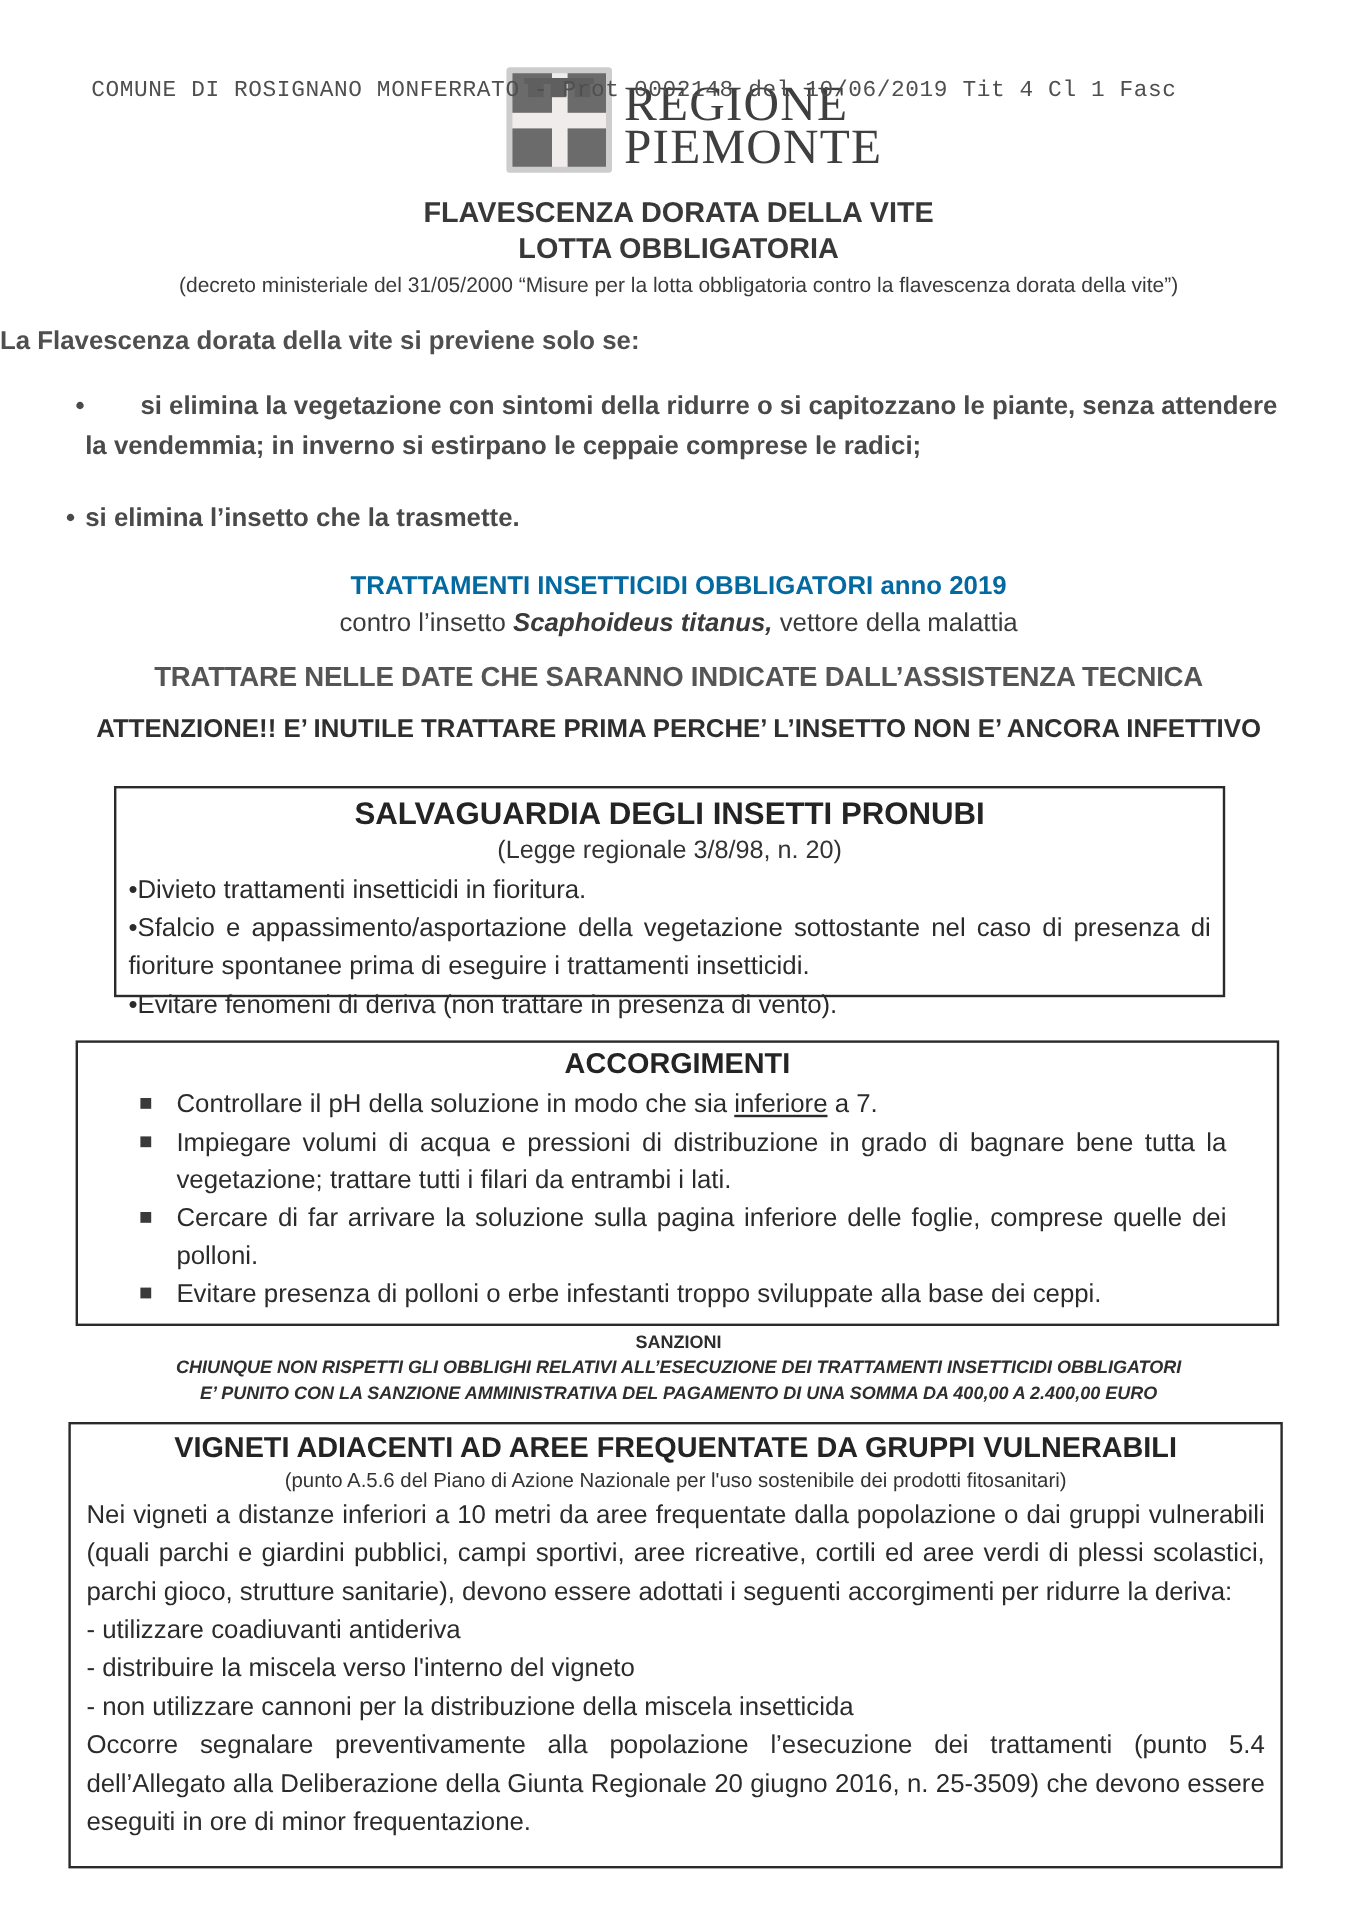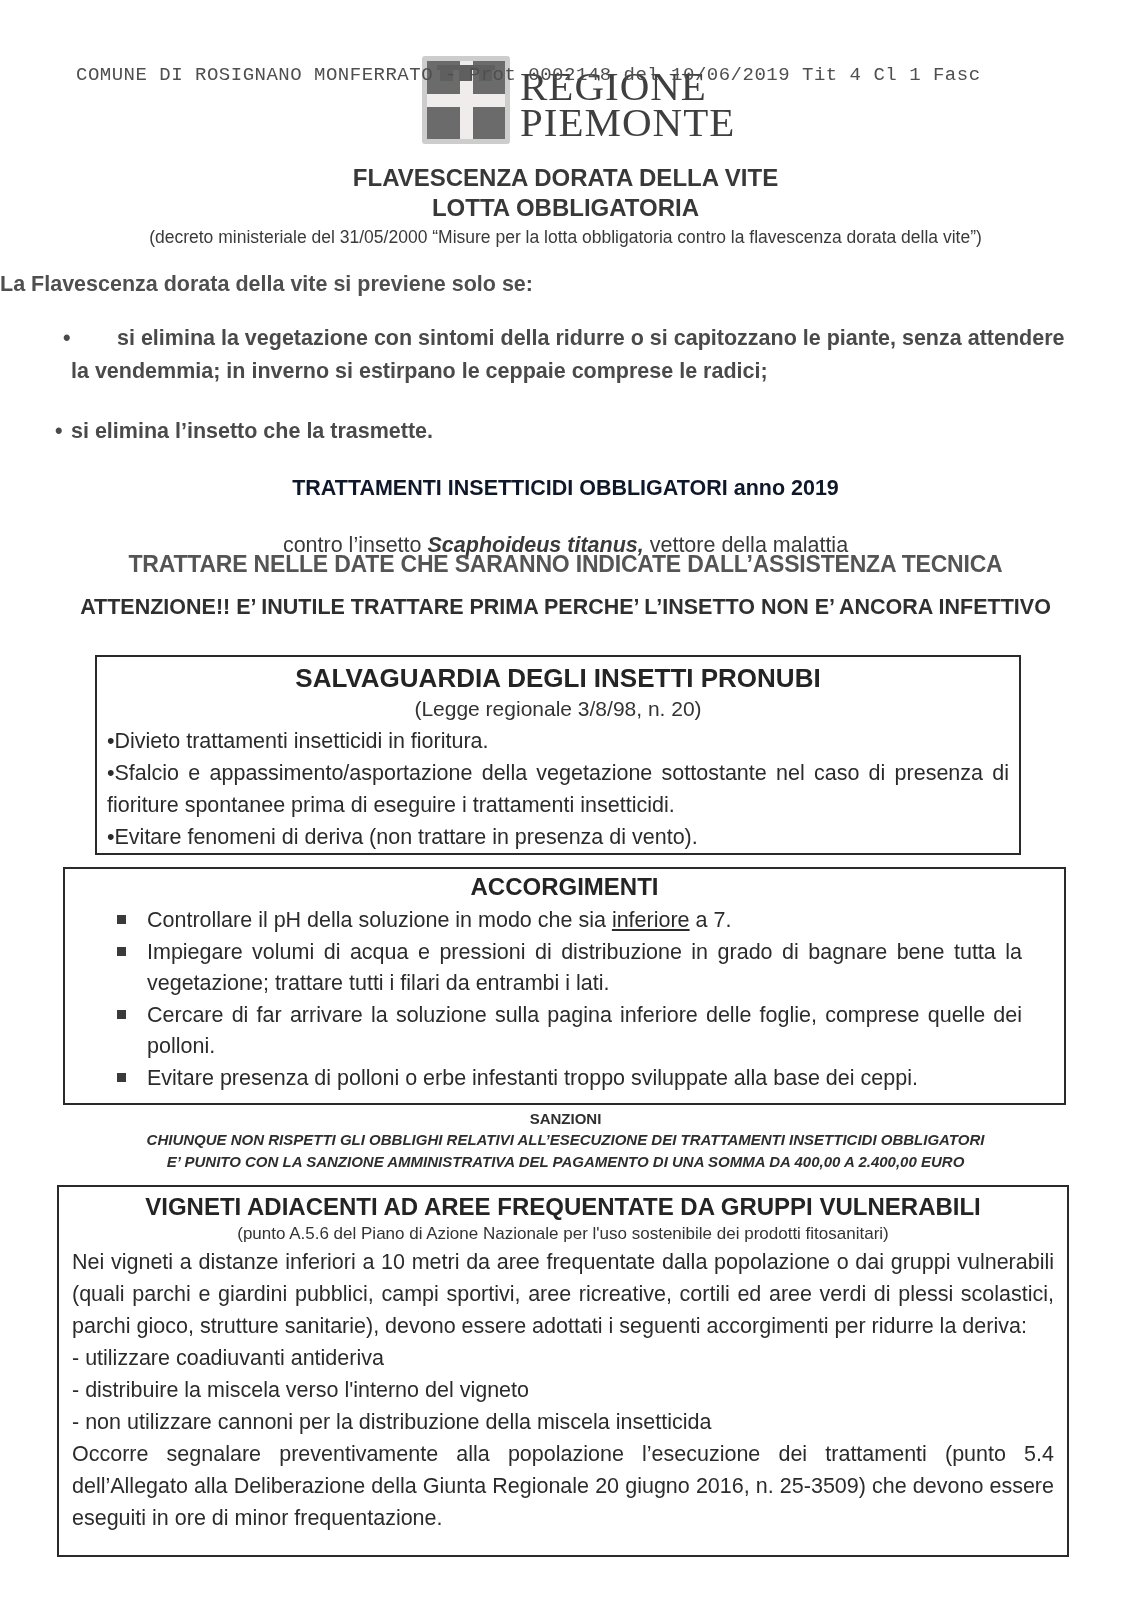--- a/index.html
+++ b/index.html
@@ -44,31 +44,31 @@
   .bullets{position:absolute;top:322px;left:55px;width:1015px;
     font-weight:bold;color:#4a4a4a;font-size:21.5px;line-height:33px;}
   .bullet-item{position:relative;}
   .bullet-item .dot{position:absolute;left:8px;top:0;}
   .bullet-item .btext{margin-left:16px;}
   .bullet-item.first .btext{text-indent:46px;}
   .bullet-item.second{margin-top:27px;}
   .bullet-item.second .dot{left:0;}
 
   .treat-heading{position:absolute;top:476px;left:0;width:100%;text-align:center;
-    font-size:21.5px;font-weight:bold;color:#0f172a;}
-  .treat-sub{position:absolute;top:533px;left:0;width:100%;text-align:center;
+    font-size:21.5px;font-weight:bold;color:#0369a1;}
+  .treat-sub{position:absolute;top:507px;left:0;width:100%;text-align:center;
     font-size:21.5px;color:#3a3a3a;}
   .species{font-weight:bold;font-style:italic;}
   .dates-notice{position:absolute;top:551px;left:0;width:100%;text-align:center;
     font-size:23px;font-weight:bold;color:#555555;letter-spacing:-.2px;}
   .warning{position:absolute;top:592px;left:45px;width:1041px;text-align:center;
     font-size:21.5px;font-weight:bold;color:#2f2f2f;line-height:31px;}
 
   .box{box-sizing:border-box;border:2px solid #2a2a2a;position:absolute;background:#fff;}
-  .box1{top:655px;left:95px;width:926px;height:200px;padding:5px 10px;}
+  .box1{top:655px;left:95px;width:926px;height:176px;padding:5px 10px;}
   .box1-title{font-size:26px;font-weight:bold;color:#242424;text-align:center;line-height:33px;}
   .box1-sub{font-size:21px;color:#333;text-align:center;line-height:28px;}
   .box1-items{font-size:21.5px;line-height:32px;color:#2b2b2b;margin-top:2px;}
   .box1-items .justify{text-align:justify;}
 
   .box2{top:867px;left:63px;width:1003px;height:238px;padding:3px 0;}
   .box2-title{font-size:24px;font-weight:bold;color:#242424;text-align:center;line-height:30px;}
   .box2-list{margin:3px 0 0;padding:0;list-style:none;}
   .box2-list li{position:relative;padding-left:82px;padding-right:42px;
     font-size:21.5px;line-height:31px;color:#2b2b2b;margin-bottom:1px;}

